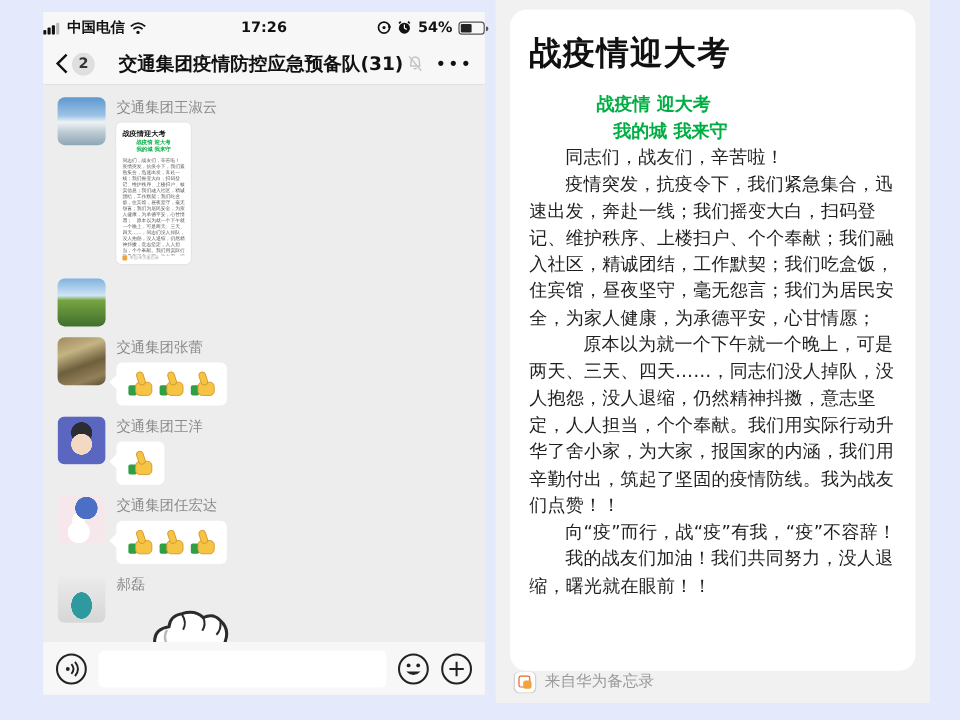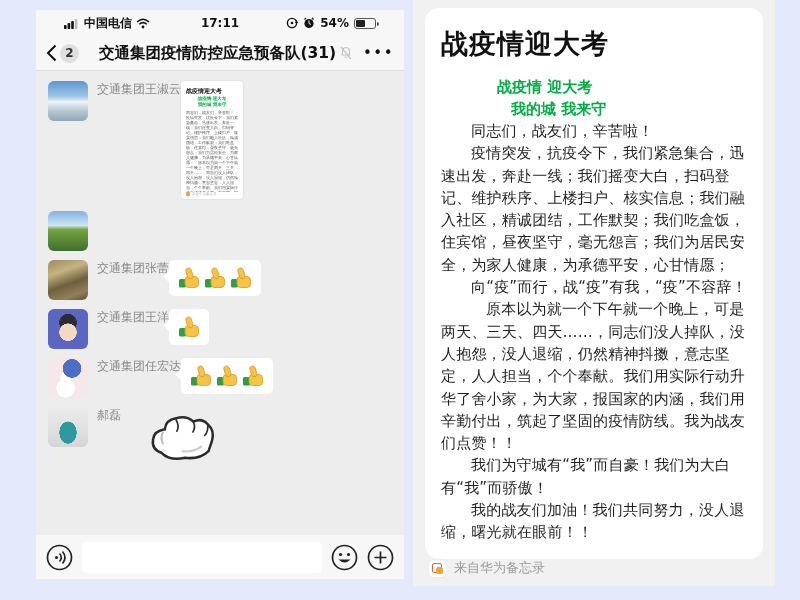--- a/index.html
+++ b/index.html
@@ -3,41 +3,41 @@
 <meta charset="utf-8">
 <style>
   html,body{margin:0;padding:0;}
   body{width:800px;height:600px;overflow:hidden;background:#e4e9fb;
        font-family:"DejaVu Sans","Liberation Sans",sans-serif;}
   .stage{position:relative;width:800px;height:600px;}
 
   
   .phone{position:absolute;left:36px;top:10px;width:368px;height:568px;background:#ededed;}
   .statusbar{height:26px;background:#f7f7f7;display:flex;align-items:center;
-             padding:0 28px;font-size:12px;font-weight:600;color:#111;position:relative;}
+             padding:0 0;font-size:12px;font-weight:600;color:#111;position:relative;}
   .sb-left{display:flex;align-items:center;gap:4px;}
   .sb-time{position:absolute;left:0;right:0;text-align:center;font-weight:700;}
   .sb-right{margin-left:auto;display:flex;align-items:center;gap:5px;z-index:1;}
   .battery{width:22px;height:11px;border:1.4px solid #555;border-radius:3px;position:relative;padding:1px;box-sizing:border-box;}
   .battery .fill{width:50%;height:100%;background:#222;border-radius:1px;}
   .battery:after{content:"";position:absolute;right:-4px;top:3px;width:2.5px;height:4px;background:#555;border-radius:0 2px 2px 0;}
 
   .chathdr{height:34px;background:#f7f7f7;border-bottom:1px solid #e1e1e1;
            display:flex;align-items:center;padding:0 10px;position:relative;}
   .back{display:flex;align-items:center;gap:3px;cursor:pointer;z-index:2;}
   .badge{width:19px;height:19px;border-radius:50%;background:#dfdfdf;color:#333;
          font-size:12px;font-weight:600;display:flex;align-items:center;justify-content:center;}
   .titlewrap{position:absolute;left:12px;right:0;display:flex;align-items:center;justify-content:center;gap:3px;}
   .chattitle{font-size:15.5px;font-weight:600;color:#111;}
   .more{margin-left:auto;font-size:15px;letter-spacing:1.5px;color:#111;z-index:2;cursor:pointer;}
 
   .chatarea{height:464px;box-sizing:border-box;padding:10px 12px 0;background:#ededed;overflow:hidden;}
   .msg{display:flex;margin-bottom:9px;}
   .avatar{width:40px;height:40px;border-radius:6px;margin-right:9px;flex:none;}
-  .mc{display:flex;flex-direction:row;align-items:flex-start;}
+  .mc{display:flex;flex-direction:column;align-items:flex-start;}
   .sender{font-size:12px;color:#8a8a8a;margin-bottom:4px;}
   .bubble{background:#fff;border-radius:5px;padding:7px 9px;position:relative;display:flex;gap:4px;align-items:center;}
   .bubble:before{content:"";position:absolute;left:-4px;top:12px;width:9px;height:9px;background:#fff;transform:rotate(45deg);}
   .thumb{width:22px;height:22px;}
 
   
   .minidoc{width:62px;height:118px;background:#fff;border-radius:4px;position:relative;
            padding:6px 5px 4px;box-sizing:border-box;overflow:hidden;box-shadow:0 0 0 1px rgba(0,0,0,.03);}
   .minidoc:before{content:"";position:absolute;left:-4px;top:12px;width:9px;height:9px;background:#fff;transform:rotate(45deg);}
   .mini-title{font-size:6px;font-weight:700;color:#111;line-height:7px;margin-bottom:2px;}
@@ -93,21 +93,21 @@
             <rect x="7.2" y="3" width="2.6" height="8" rx=".8" fill="#111"></rect>
             <rect x="10.8" y="1" width="2.6" height="10" rx=".8" fill="#bbb"></rect>
           </svg>
         <span>中国电信</span>
         <svg width="14" height="11" viewBox="0 0 14 11">
             <path d="M1 4 Q7 -1.5 13 4" fill="none" stroke="#111" stroke-width="1.5"></path>
             <path d="M3.2 6.3 Q7 3 10.8 6.3" fill="none" stroke="#111" stroke-width="1.5"></path>
             <circle cx="7" cy="9" r="1.4" fill="#111"></circle>
           </svg>
       </div>
-      <div class="sb-time">17:11</div>
+      <div class="sb-time">17:26</div>
       <div class="sb-right">
         <svg width="12" height="12" viewBox="0 0 12 12">
             <circle cx="6" cy="6" r="4.6" fill="none" stroke="#111" stroke-width="1.4"></circle>
             <path d="M10.6 3 L12 6 L9 6 Z" fill="#111"></path>
             <circle cx="6" cy="6" r="1.3" fill="#111"></circle>
           </svg>
         <svg width="12" height="12" viewBox="0 0 12 12">
             <circle cx="6" cy="6.5" r="4.6" fill="#111"></circle>
             <path d="M6 6.5 L6 3.5 M6 6.5 L8 7.5" stroke="#fff" stroke-width="1"></path>
             <path d="M1.5 2.5 L3 1 M10.5 2.5 L9 1" stroke="#111" stroke-width="1.3"></path>
@@ -258,24 +258,23 @@
         </svg>
     </div>
   </div>
 
   <div class="memo">
     <div class="card">
       <div class="doc-title">战疫情迎大考</div>
       <p class="green-line g1">战疫情  迎大考</p>
       <p class="green-line g2">我的城  我来守</p>
       <p class="body">同志们，战友们，辛苦啦！</p>
-      <p class="body">疫情突发，抗疫令下，我们紧急集合，迅速出发，奔赴一线；我们摇变大白，扫码登记、维护秩序、上楼扫户、核实信息；我们融入社区，精诚团结，工作默契；我们吃盒饭，住宾馆，昼夜坚守，毫无怨言；我们为居民安全，为家人健康，为承德平安，心甘情愿；</p>
+      <p class="body">疫情突发，抗疫令下，我们紧急集合，迅速出发，奔赴一线；我们摇变大白，扫码登记、维护秩序、上楼扫户、个个奉献；我们融入社区，精诚团结，工作默契；我们吃盒饭，住宾馆，昼夜坚守，毫无怨言；我们为居民安全，为家人健康，为承德平安，心甘情愿；</p>
+      <p class="body ind3">原本以为就一个下午就一个晚上，可是两天、三天、四天……，同志们没人掉队，没人抱怨，没人退缩，仍然精神抖擞，意志坚定，人人担当，个个奉献。我们用实际行动升华了舍小家，为大家，报国家的内涵，我们用辛勤付出，筑起了坚固的疫情防线。我为战友们点赞！！</p>
       <p class="body">向“疫”而行，战“疫”有我，“疫”不容辞！</p>
-      <p class="body ind3">原本以为就一个下午就一个晚上，可是两天、三天、四天……，同志们没人掉队，没人抱怨，没人退缩，仍然精神抖擞，意志坚定，人人担当，个个奉献。我们用实际行动升华了舍小家，为大家，报国家的内涵，我们用辛勤付出，筑起了坚固的疫情防线。我为战友们点赞！！</p>
-      <p class="body">我们为守城有“我”而自豪！我们为大白有“我”而骄傲！</p>
       <p class="body">我的战友们加油！我们共同努力，没人退缩，曙光就在眼前！！</p>
     </div>
     <div class="memofooter">
       <div class="noteicon">
           <i></i>
           <b></b>
         </div>
       <span class="txt">来自华为备忘录</span>
     </div>
   </div>

